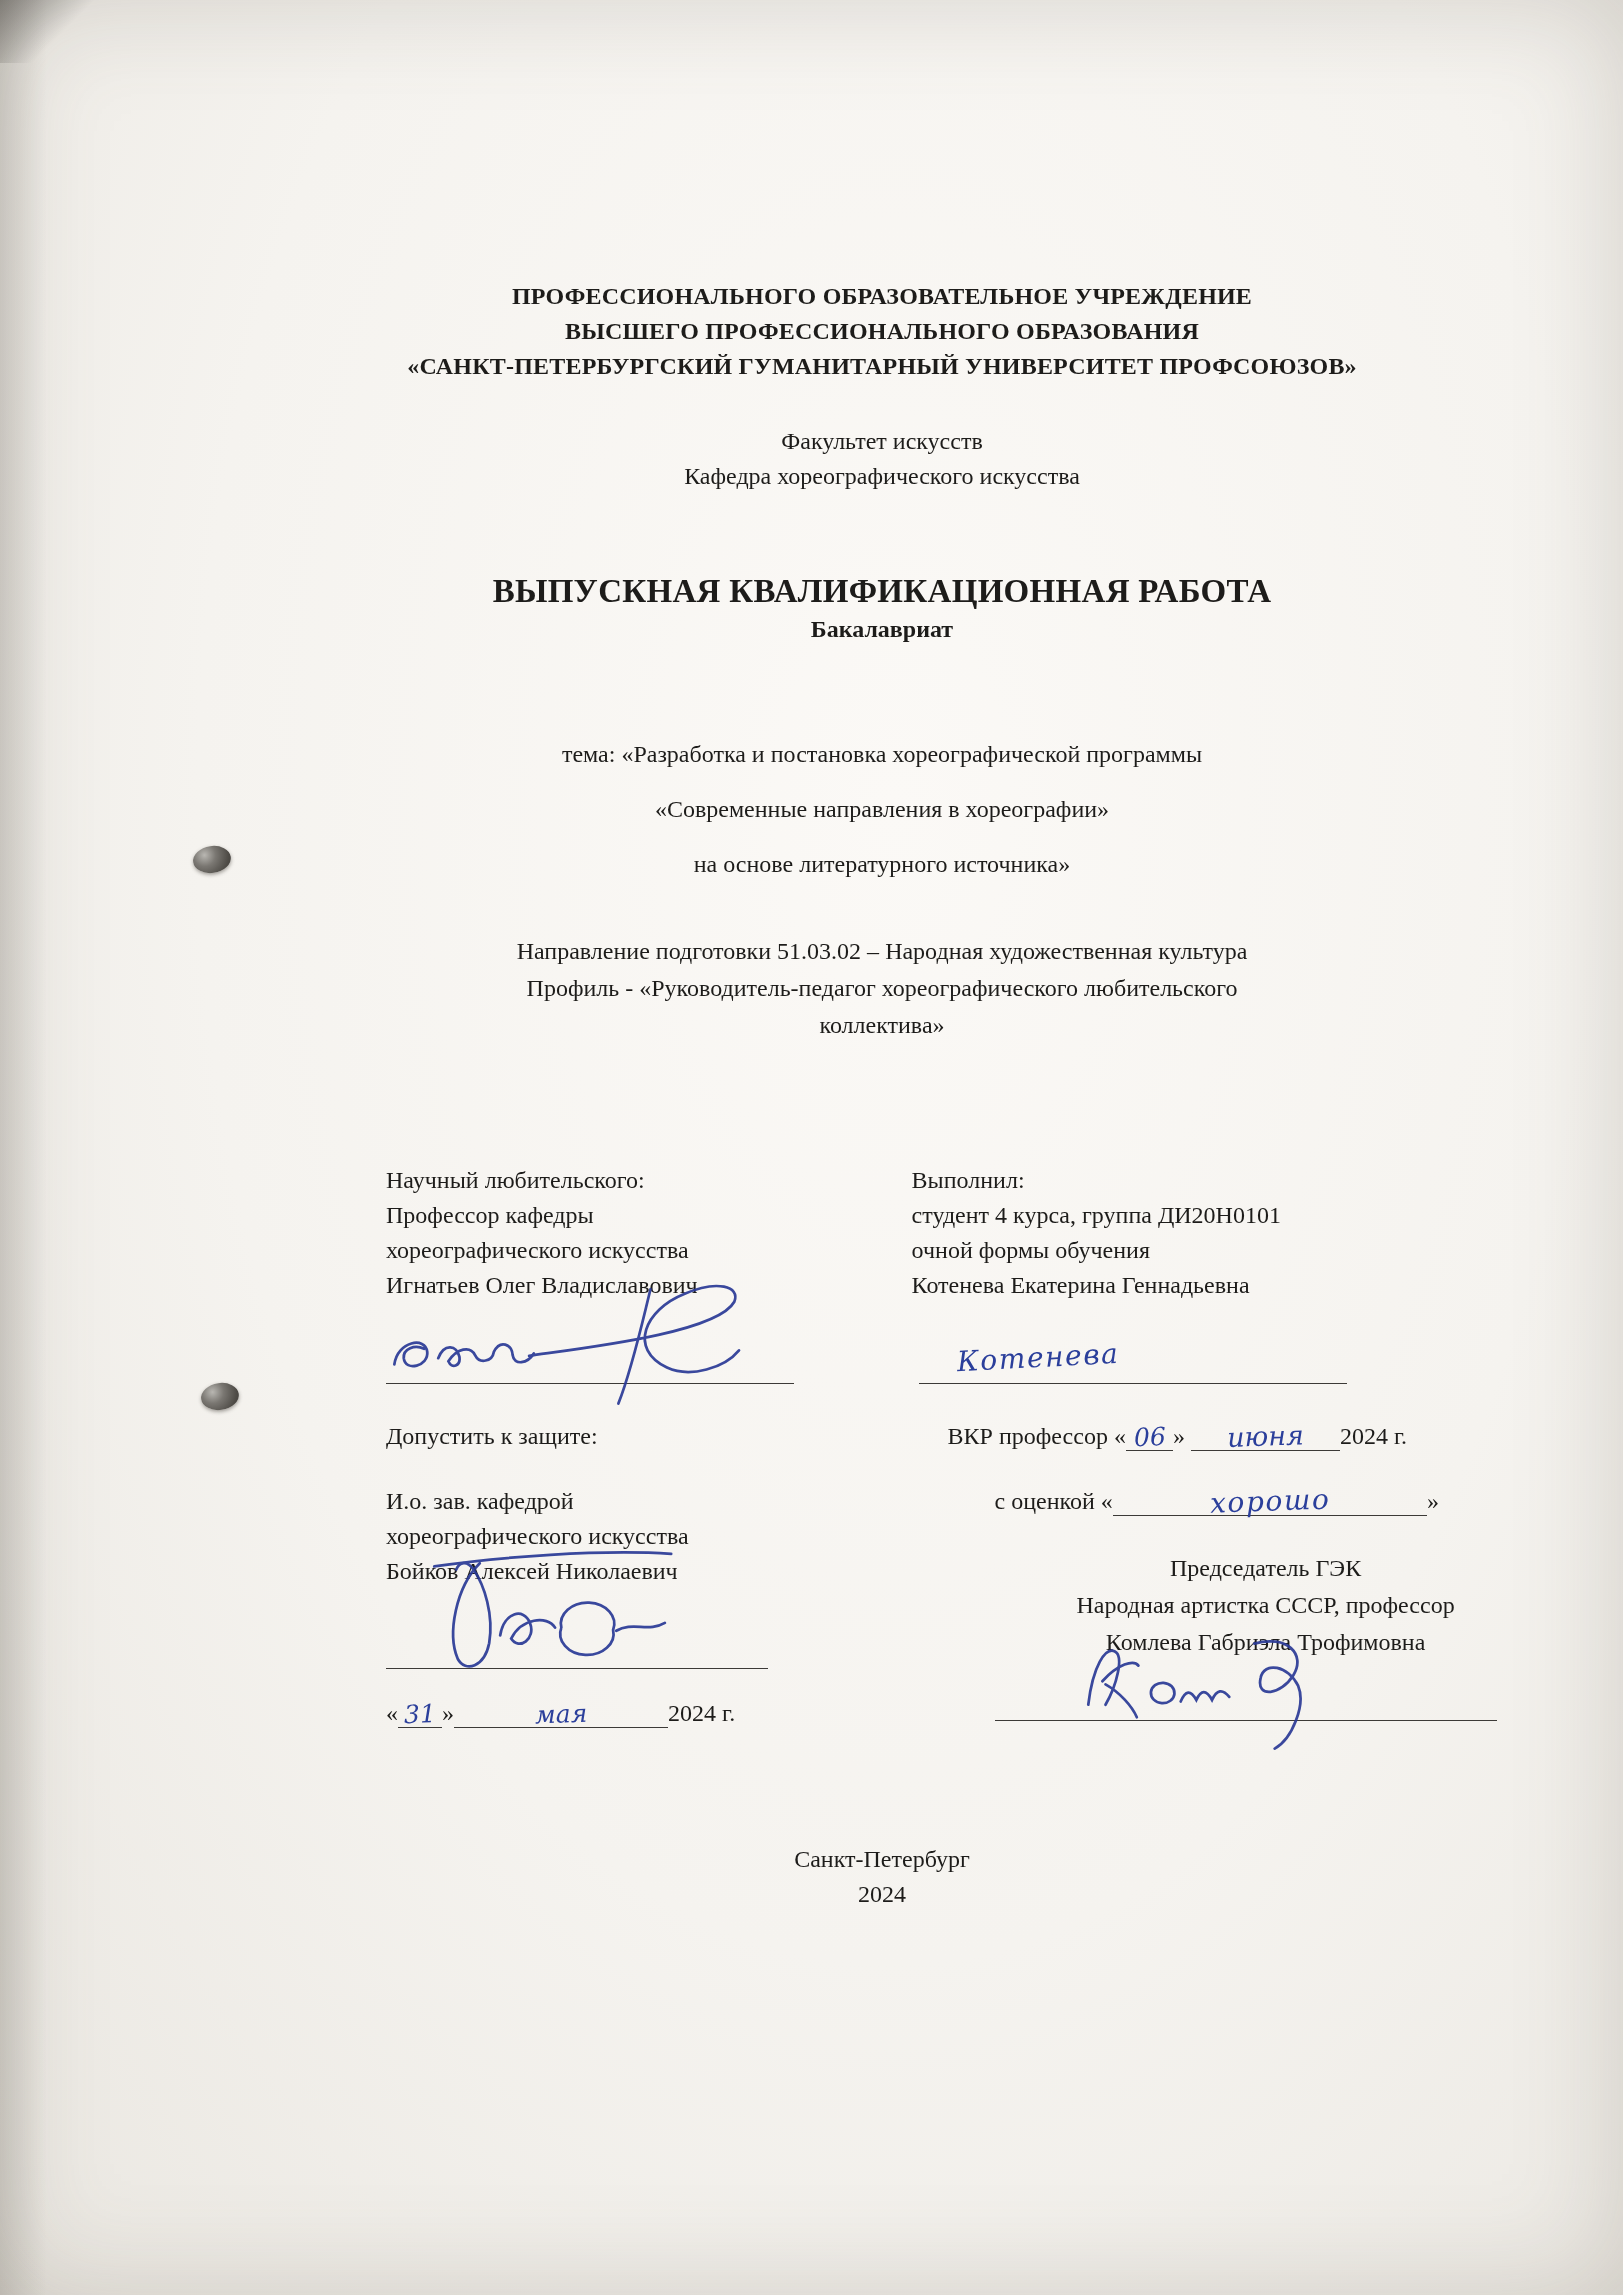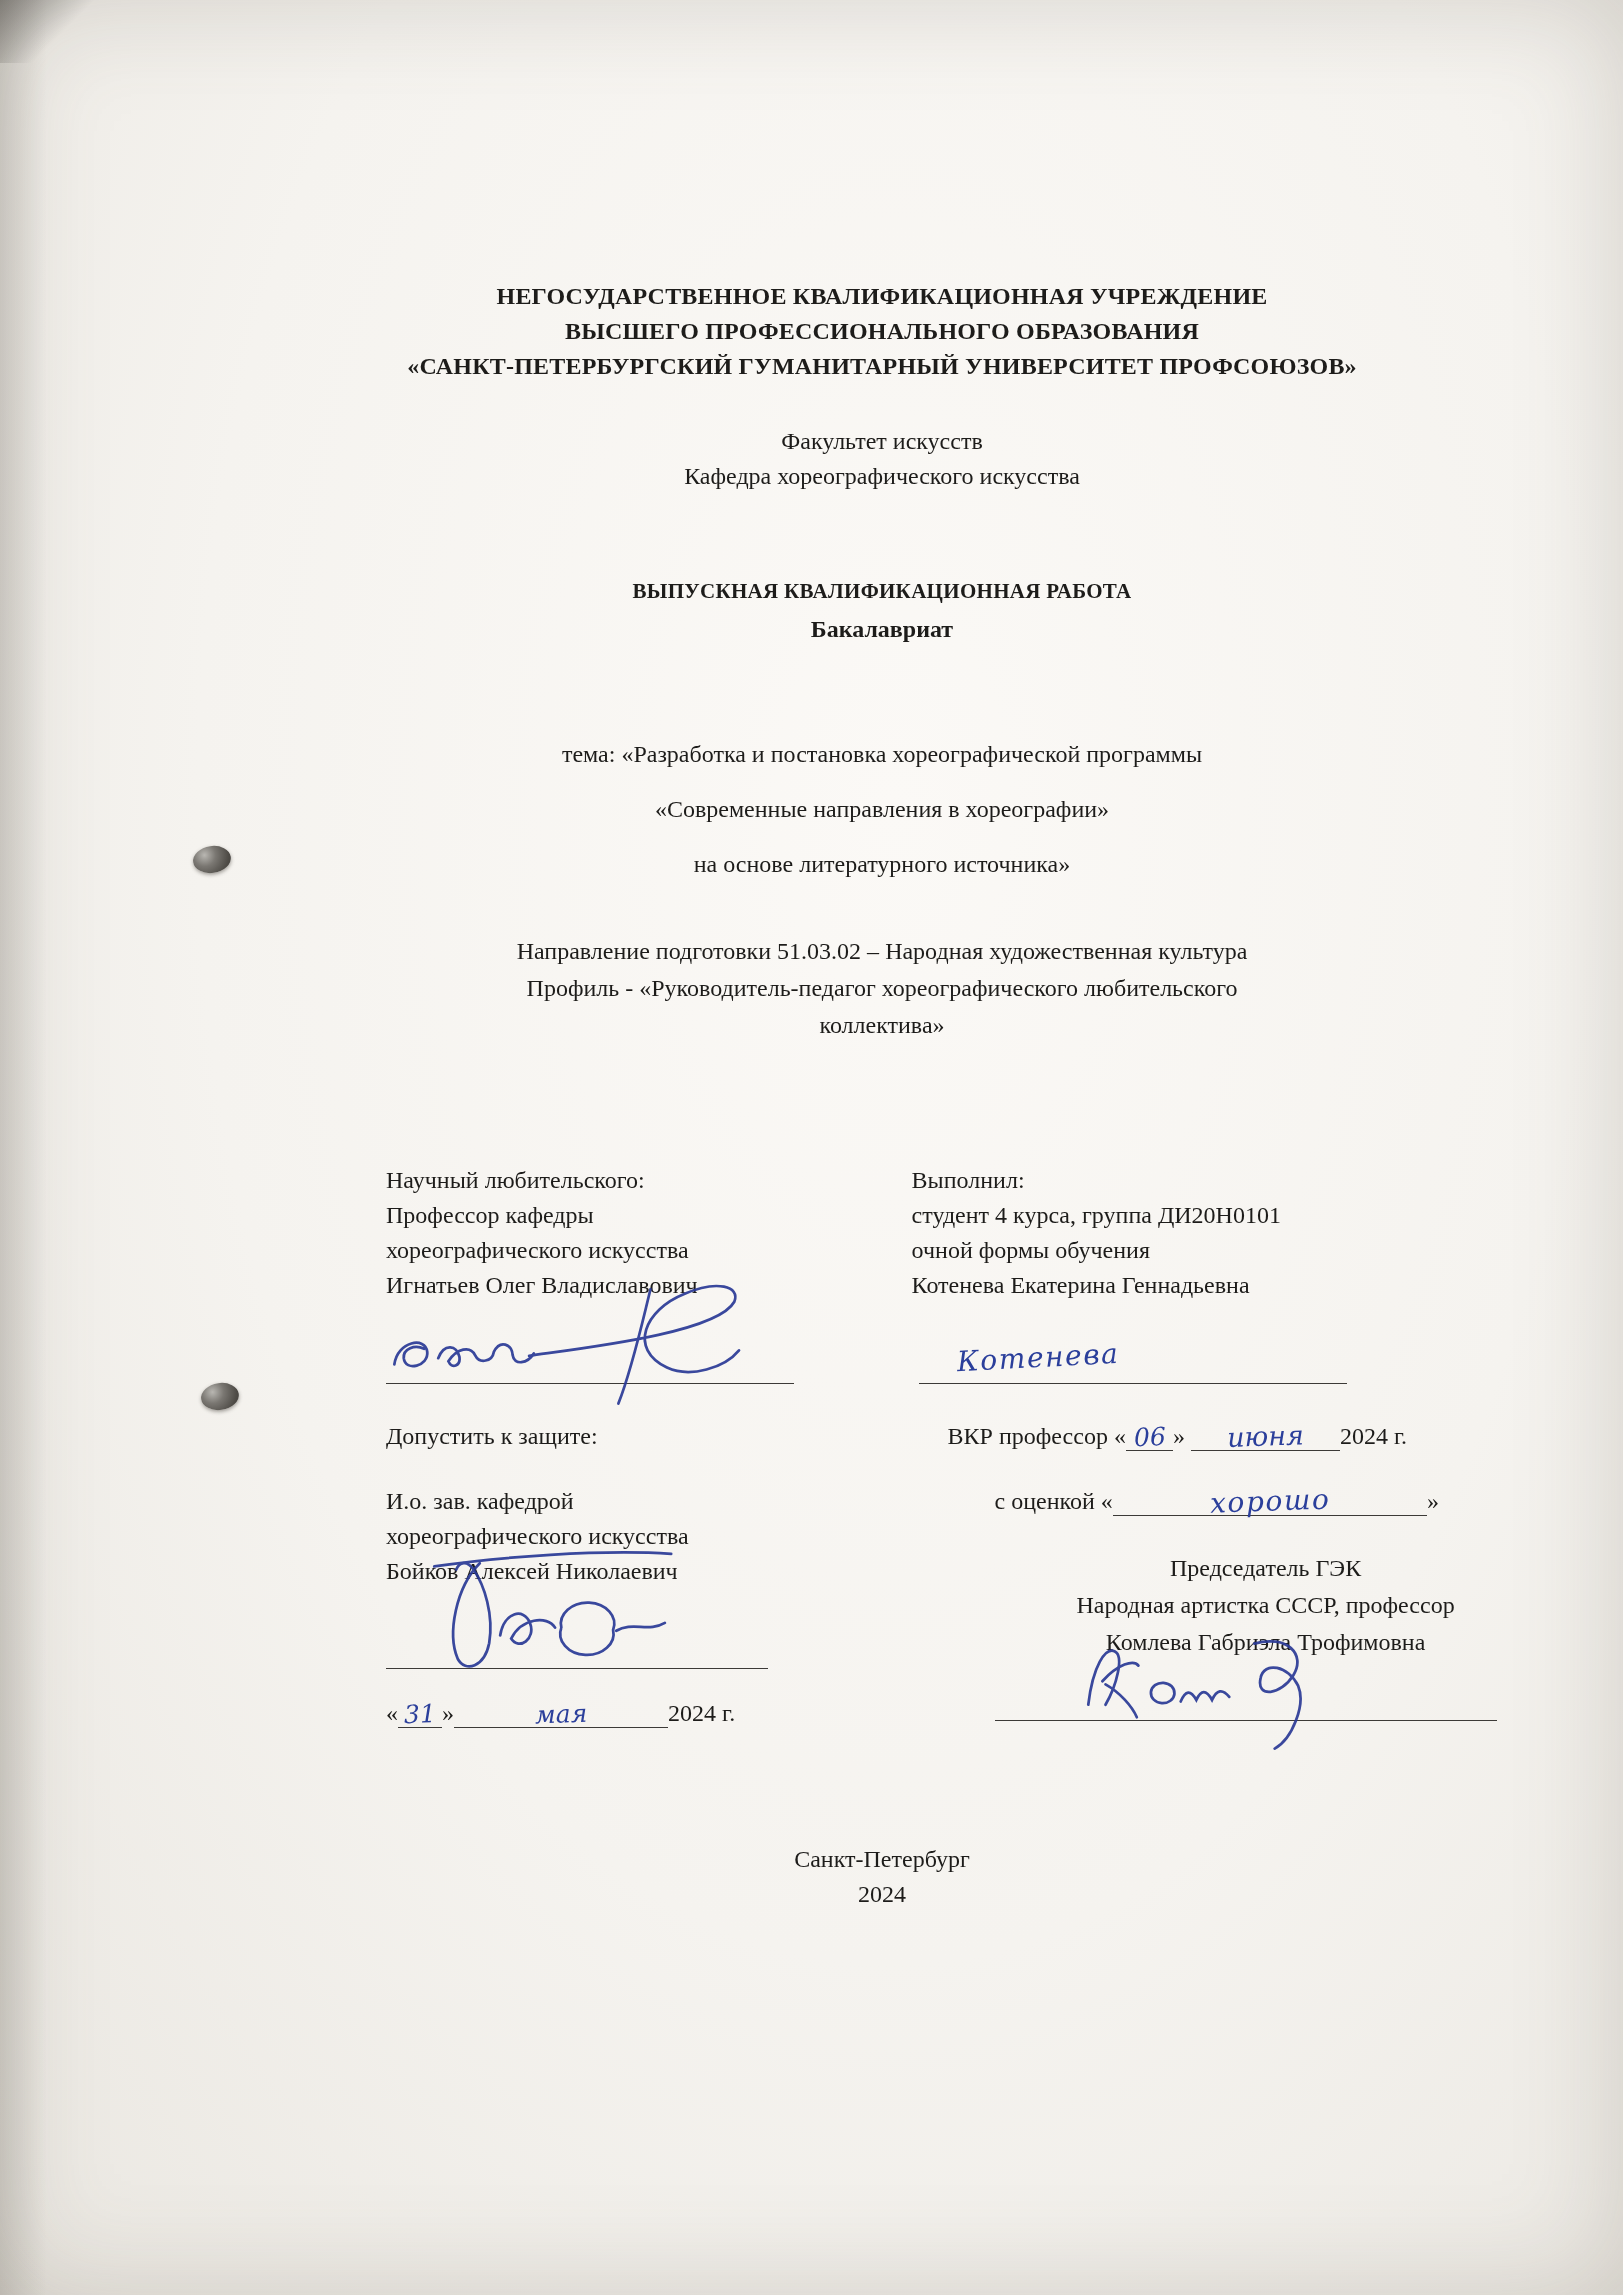--- a/index.html
+++ b/index.html
@@ -40,21 +40,21 @@
   .hole-top { left: 193px; top: 846px; }
   .hole-bottom { left: 201px; top: 1383px; }
 
   .content { position: relative; padding-top: 279px; }
   .centered { text-align: center; padding-left: 141px; }
   .bold { font-weight: normal; }
 
   .org-block div { font-weight: bold; letter-spacing: 0.2px; }
   .dept-block { margin-top: 40px; }
   .title-block { margin-top: 80px; }
-  .title-main { font-weight: bold; font-size: 21px; letter-spacing: 0.3px; }
+  .title-main { font-weight: bold; font-size: 33px; letter-spacing: 0.3px; }
   .title-degree { font-weight: bold; margin-top: 3.1px; }
 
   .topic-block { margin-top: 80px; line-height: 55px; }
   .program-block { margin-top: 41px; line-height: 37px; }
 
   .cols { display: flex; padding-left: 386px; margin-top: 119px; }
   .col-left { width: 502px; flex: 0 0 auto; }
   .col-right { width: 636px; flex: 0 0 auto; margin-left: 23.6px; }
   .cols-bottom { margin-top: 35px; gap: 36px; }
 
@@ -98,21 +98,21 @@
 
 <div class="paper">
   <div class="corner-shade"></div>
   <div class="edge-shade-left"></div>
   <div class="punch-hole hole-top"></div>
   <div class="punch-hole hole-bottom"></div>
 
   <div class="content">
 
     <div class="centered org-block">
-      <div>НЕГОСУДАРСТВЕННОЕ КВАЛИФИКАЦИОННАЯ УЧРЕЖДЕНИЕ</div>
+      <div>ПРОФЕССИОНАЛЬНОГО ОБРАЗОВАТЕЛЬНОЕ УЧРЕЖДЕНИЕ</div>
       <div>ВЫСШЕГО ПРОФЕССИОНАЛЬНОГО ОБРАЗОВАНИЯ</div>
       <div>«САНКТ-ПЕТЕРБУРГСКИЙ ГУМАНИТАРНЫЙ УНИВЕРСИТЕТ ПРОФСОЮЗОВ»</div>
     </div>
 
     <div class="centered dept-block">
       <div>Факультет искусств</div>
       <div>Кафедра хореографического искусства</div>
     </div>
 
     <div class="centered title-block">

